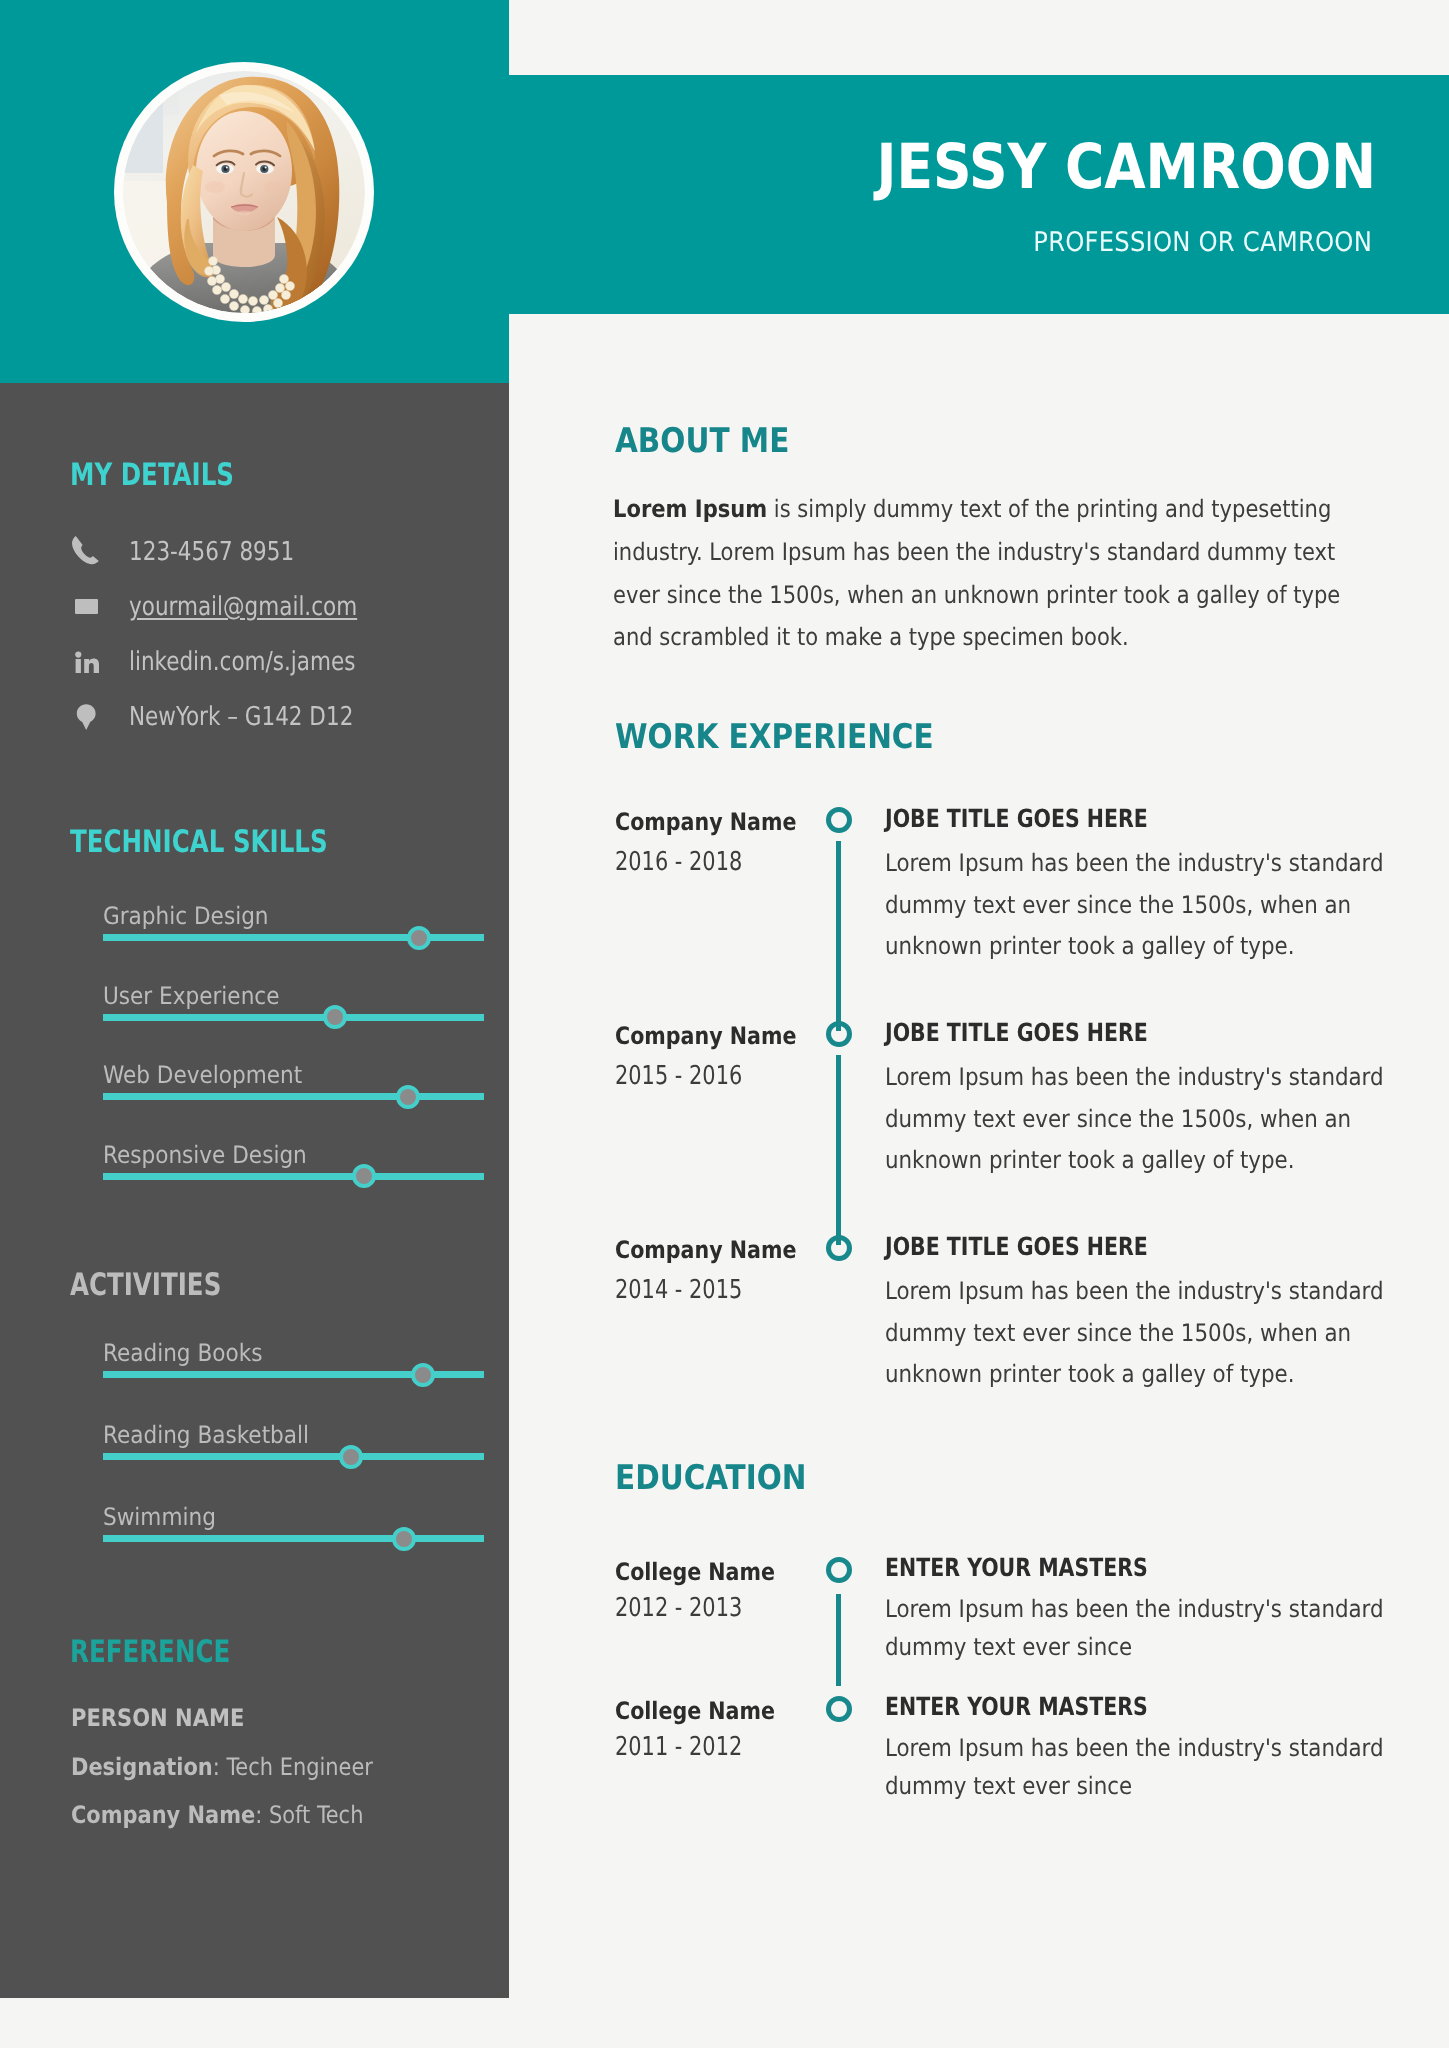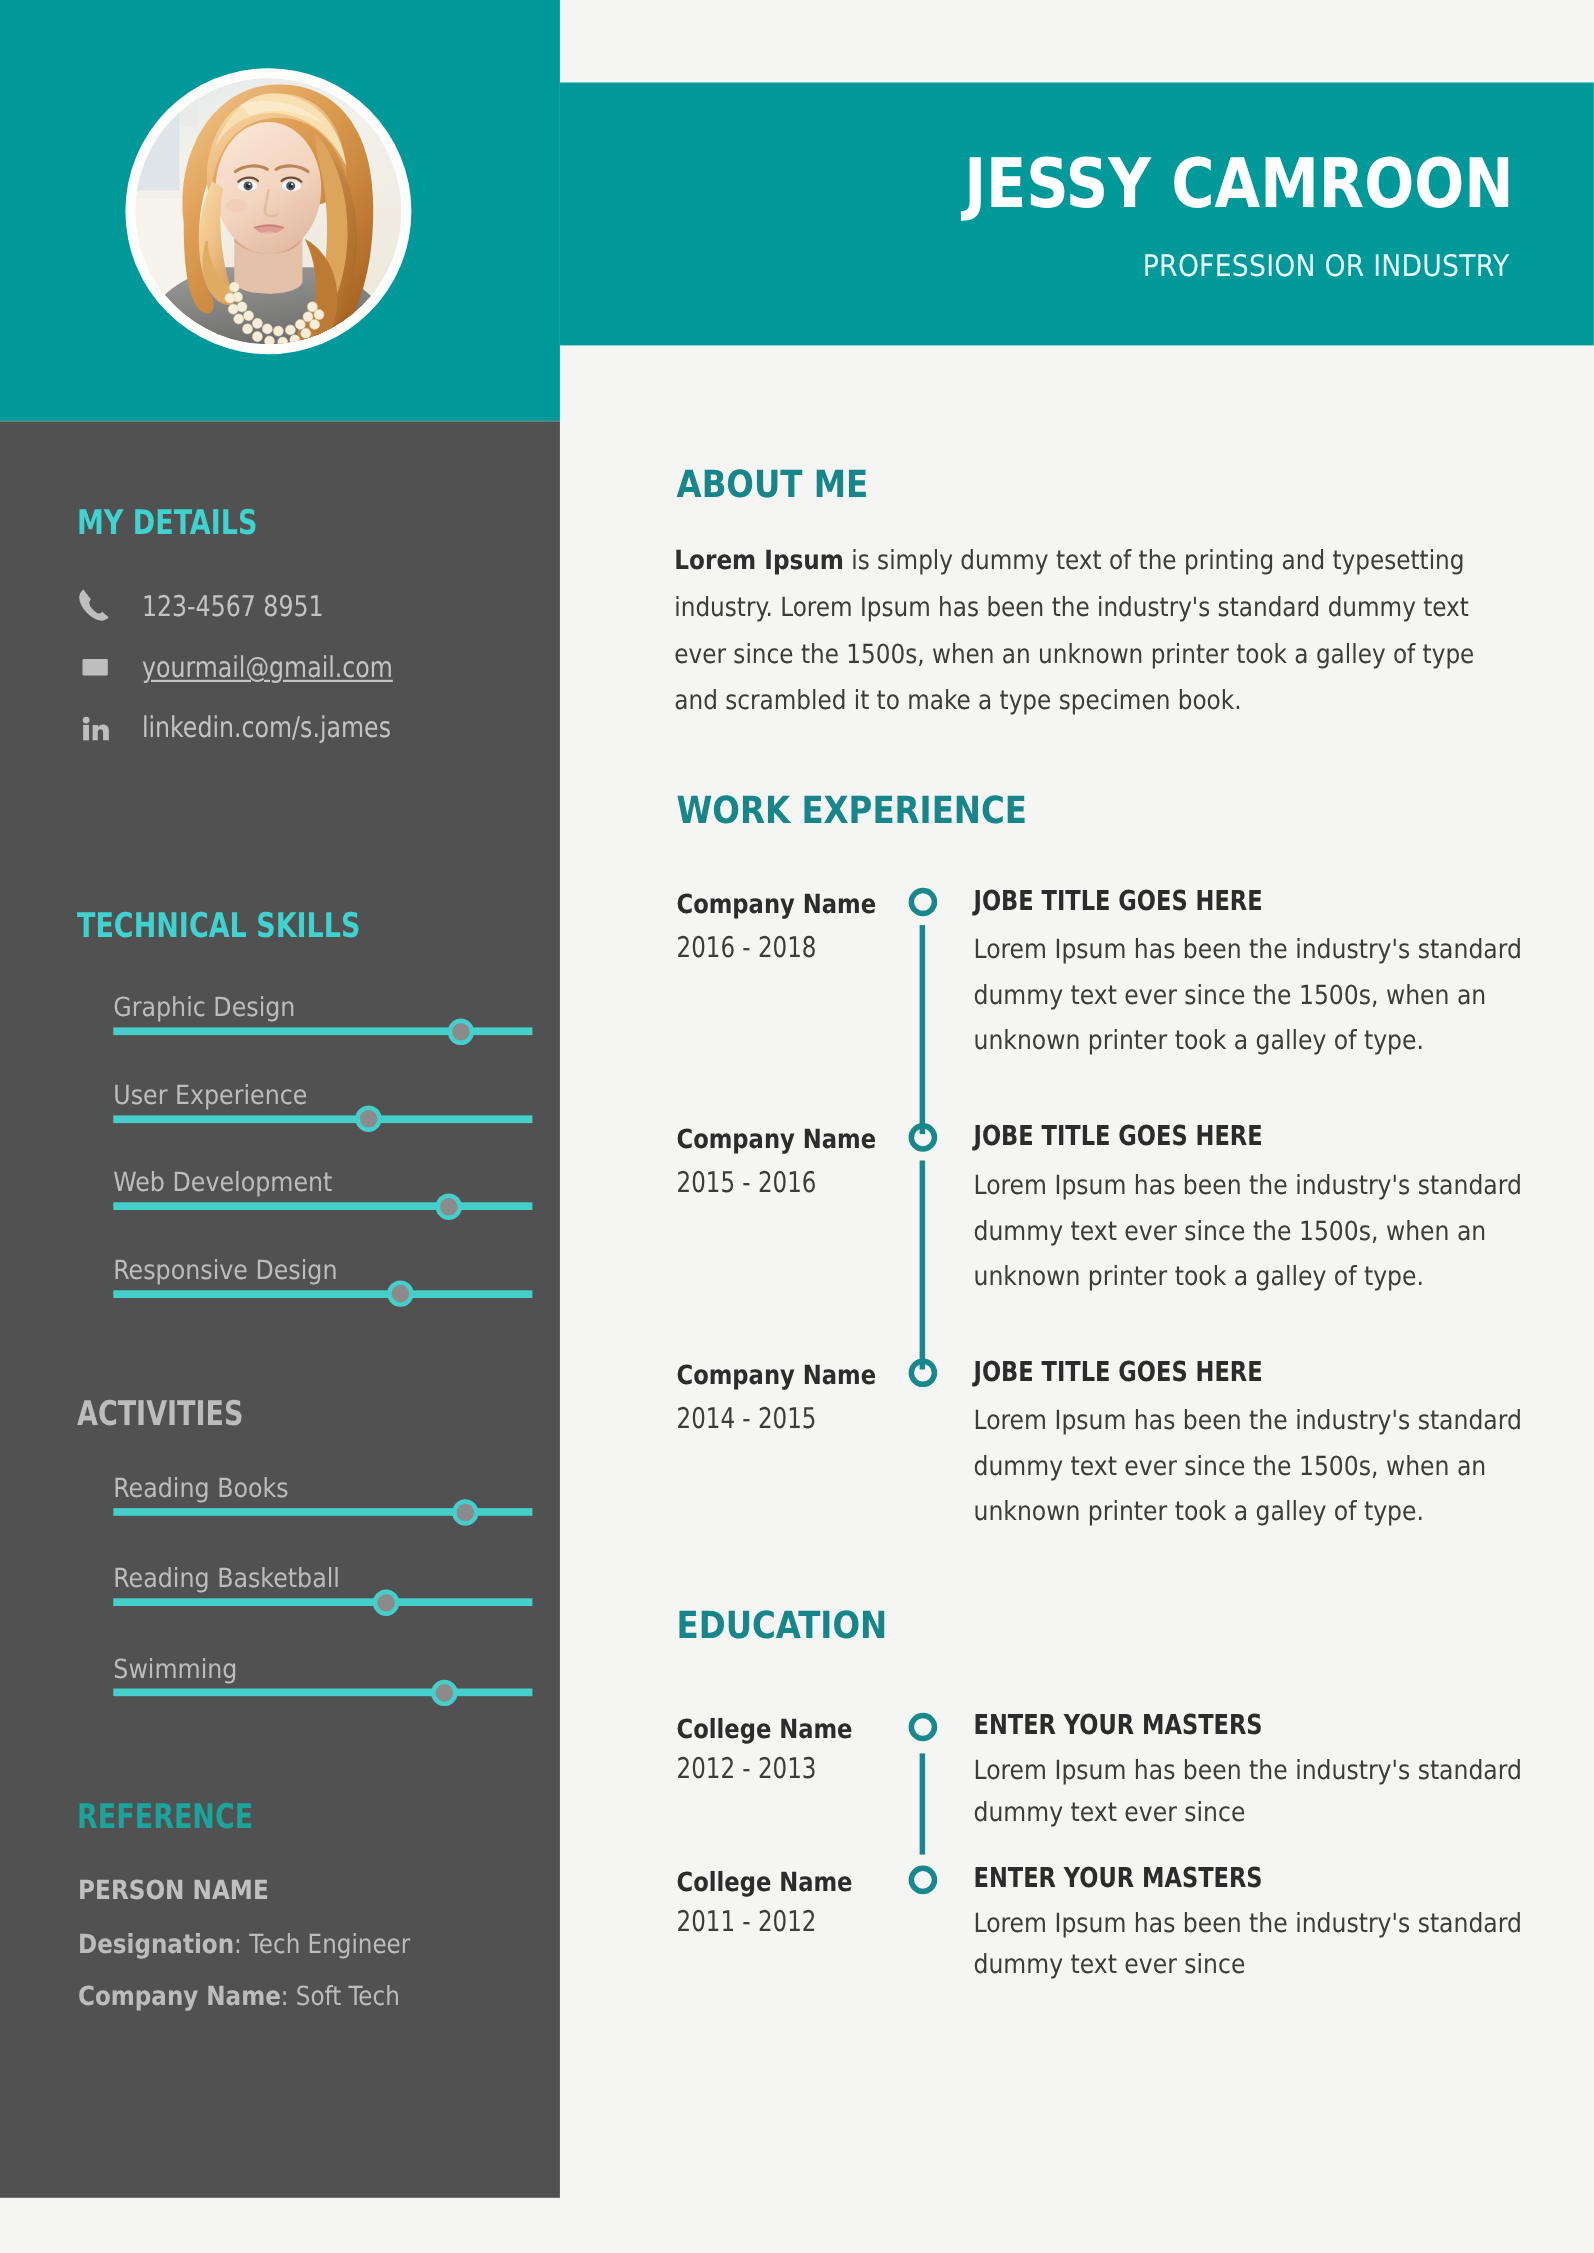--- a/index.html
+++ b/index.html
@@ -235,21 +235,21 @@
               <circle cx="155" cy="232" r="4.6"></circle>
             <circle cx="163" cy="224" r="4.6"></circle>
               <circle cx="167" cy="215" r="4.6"></circle>
           </g>
         </g>
       </svg>
     </div>
   </div>
 
   <div class="name">JESSY CAMROON</div>
-  <div class="subtitle">PROFESSION OR INDUSTRY</div>
+  <div class="subtitle">PROFESSION OR CAMROON</div>
 
   <div class="sb-h cyan" style="top:460px">MY DETAILS</div>
 
   <div class="contact-row" style="top:534px">
     <span class="ico"><svg width="34" height="36" viewBox="0 0 34 36">
           <path fill="#bebebe" d="M6.8 1.9 C4.3 3.9 2.9 6.6 3.0 9.5 c0.1 4.2 2.6 9.0 6.5 13.2 c4.0 4.3 9.0 7.2 13.0 7.5 c2.9 0.2 5.4-0.9 7.3-3.1 l-5.9-5.0 c-1.1 1.2-2.1 1.7-3.0 1.6 c-1.5-0.2-3.6-1.6-5.5-3.7 c-1.9-2.0-3.1-4.2-3.2-5.7 c-0.1-1.0 0.4-2.0 1.5-3.2 z"></path>
         </svg></span>
     <span class="txt">123-4567 8951</span>
   </div>
   <div class="contact-row" style="top:644px">
@@ -261,20 +261,26 @@
           </g>
         </svg></span>
     <span class="txt">linkedin.com/s.james</span>
   </div>
   <div class="contact-row" style="top:589px">
     <span class="ico"><svg width="34" height="36" viewBox="0 0 34 36">
           <rect x="6" y="10" width="23" height="15" rx="1" fill="#bebebe"></rect>
         </svg></span>
     <span class="txt link">yourmail@gmail.com</span>
   </div>
+  <div class="contact-row" style="top:699px">
+    <span class="ico"><svg width="34" height="36" viewBox="0 0 34 36">
+          <path fill="#bebebe" d="M17.2 5.3 C12.0 5.3 7.8 9.4 7.8 14.5 c0 3.7 2.2 6.9 5.4 8.4 L17.2 31 l4.0-8.1 c3.2-1.5 5.4-4.7 5.4-8.4 c0-5.1-4.2-9.2-9.4-9.2 z"></path>
+        </svg></span>
+    <span class="txt">NewYork – G142 D12</span>
+  </div>
 
   <div class="sb-h cyan" style="top:827px">TECHNICAL SKILLS</div>
   <div id="skills-slot">
       <div class="skill" style="top:902px">
         <div class="lbl">Graphic Design</div>
         <div class="track"></div>
         <div class="knob" style="left:304.22999999999996px"></div>
       </div>
       <div class="skill" style="top:981.6px">
         <div class="lbl">User Experience</div>

